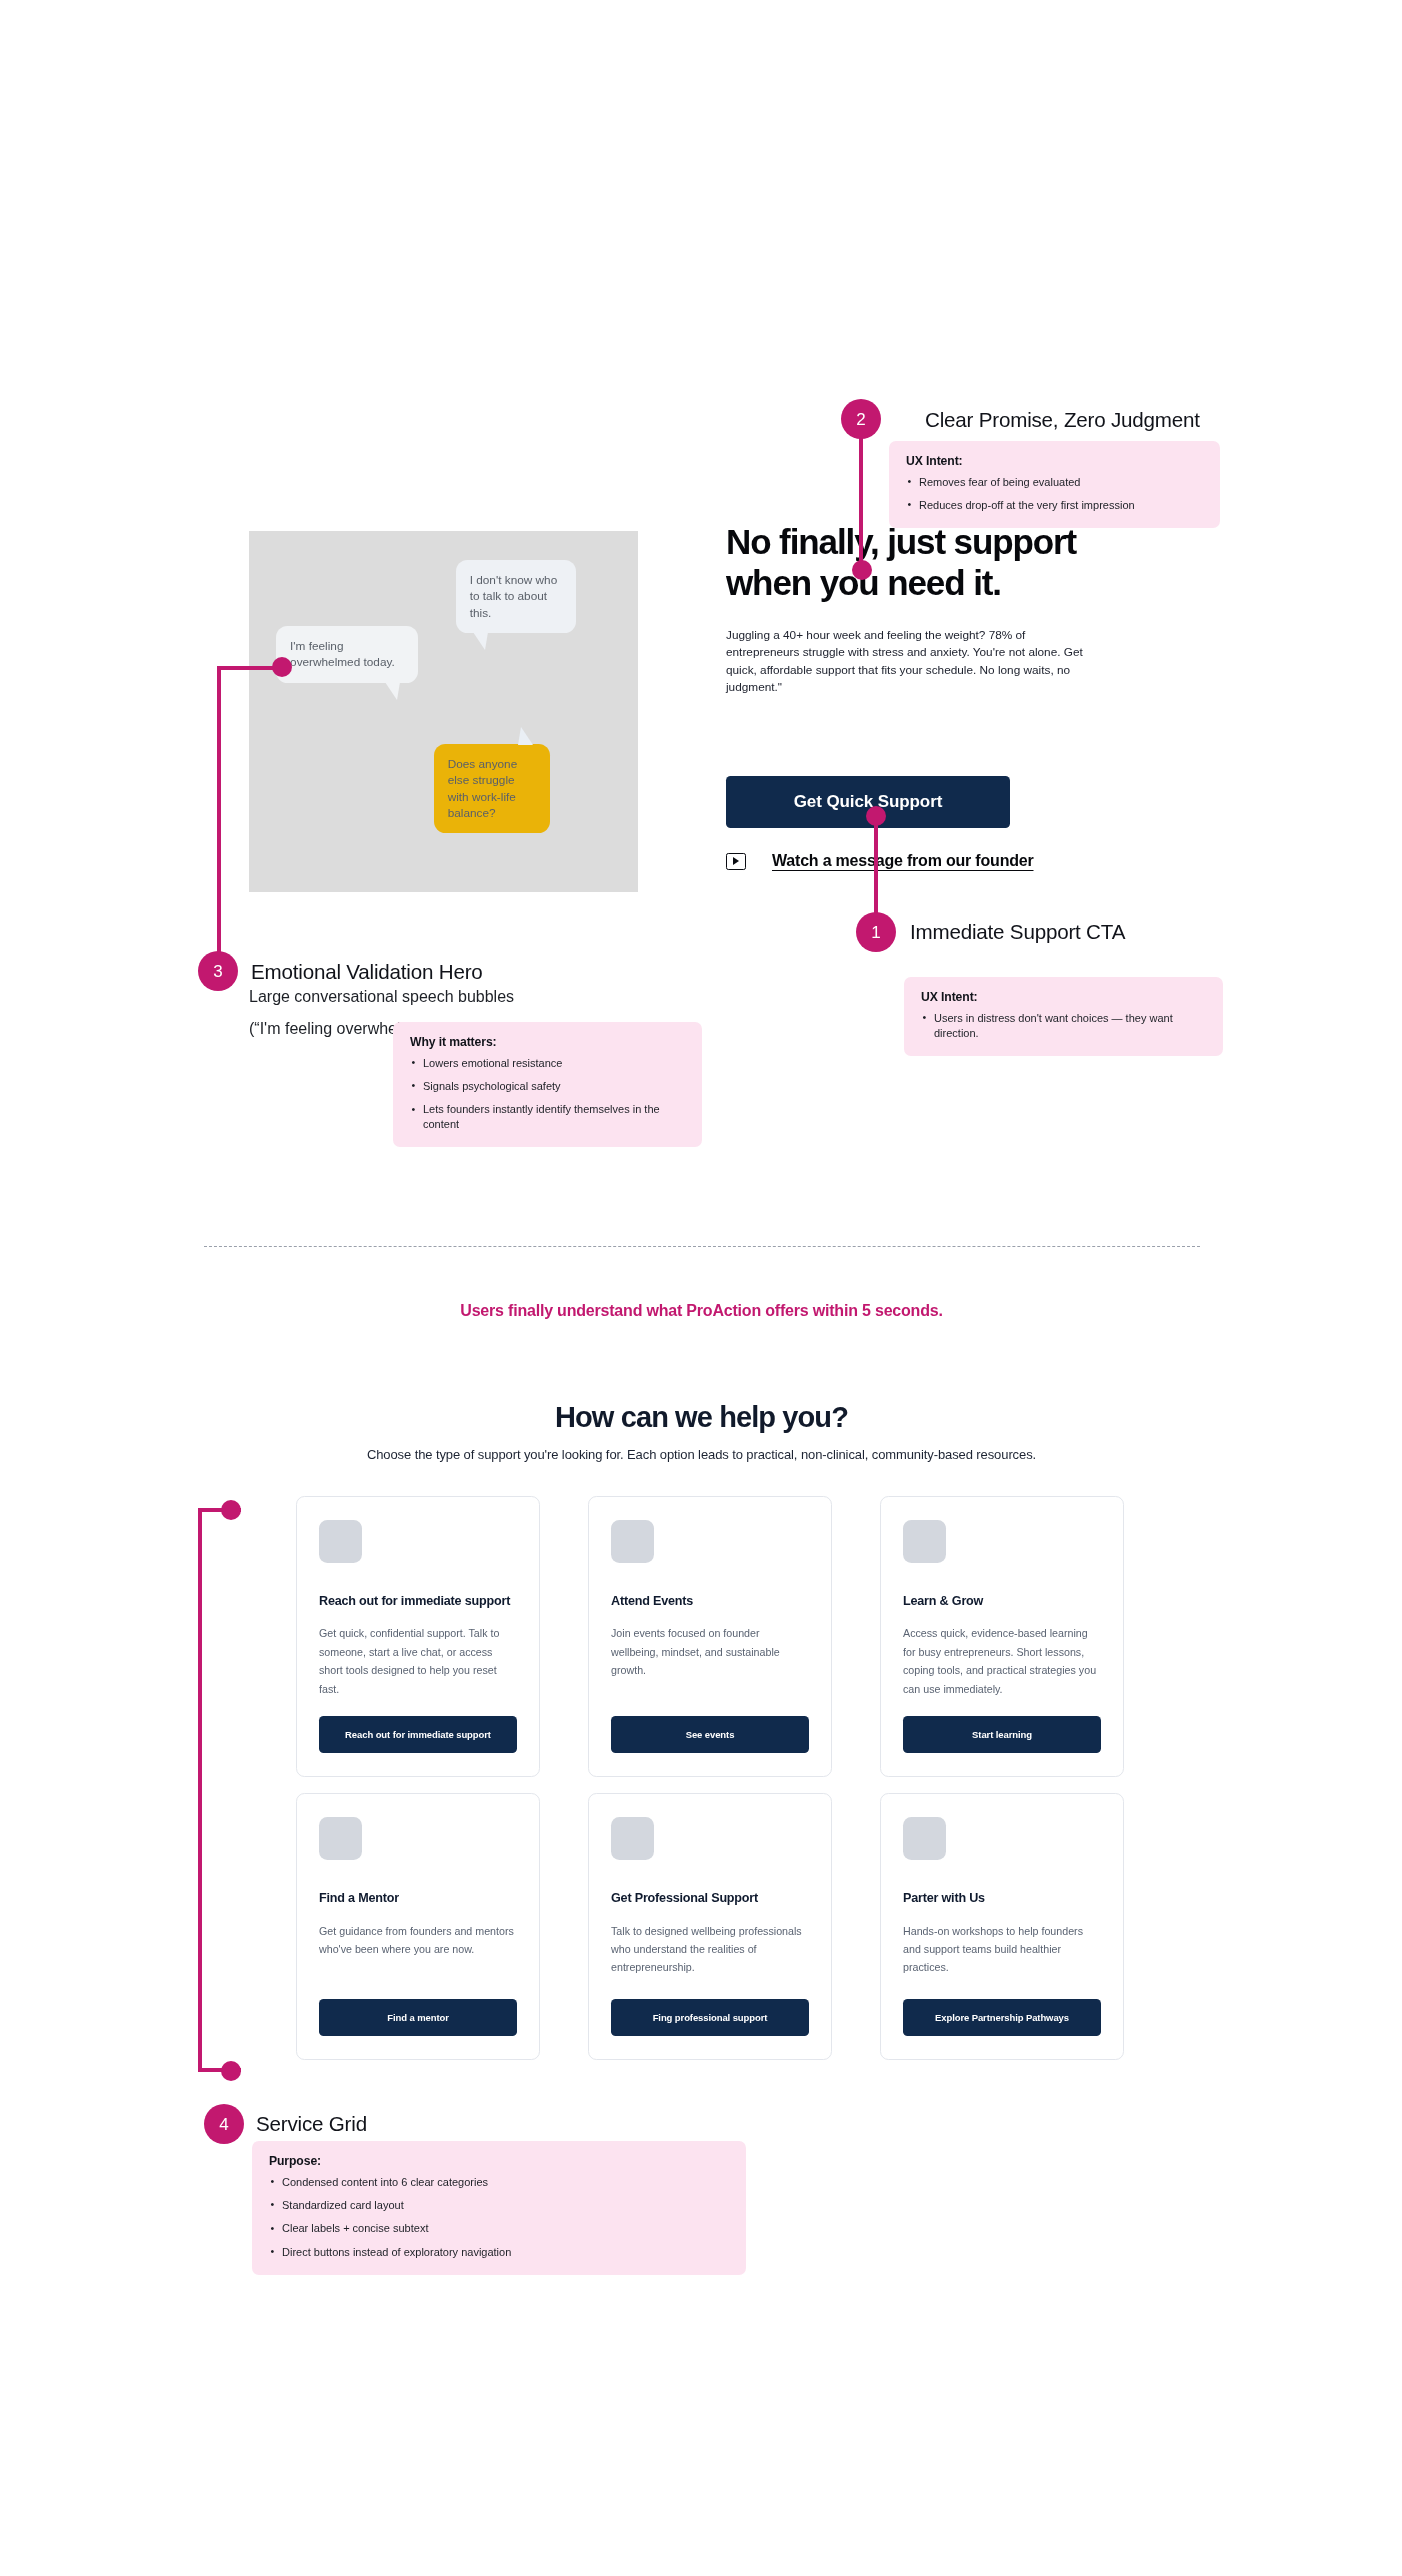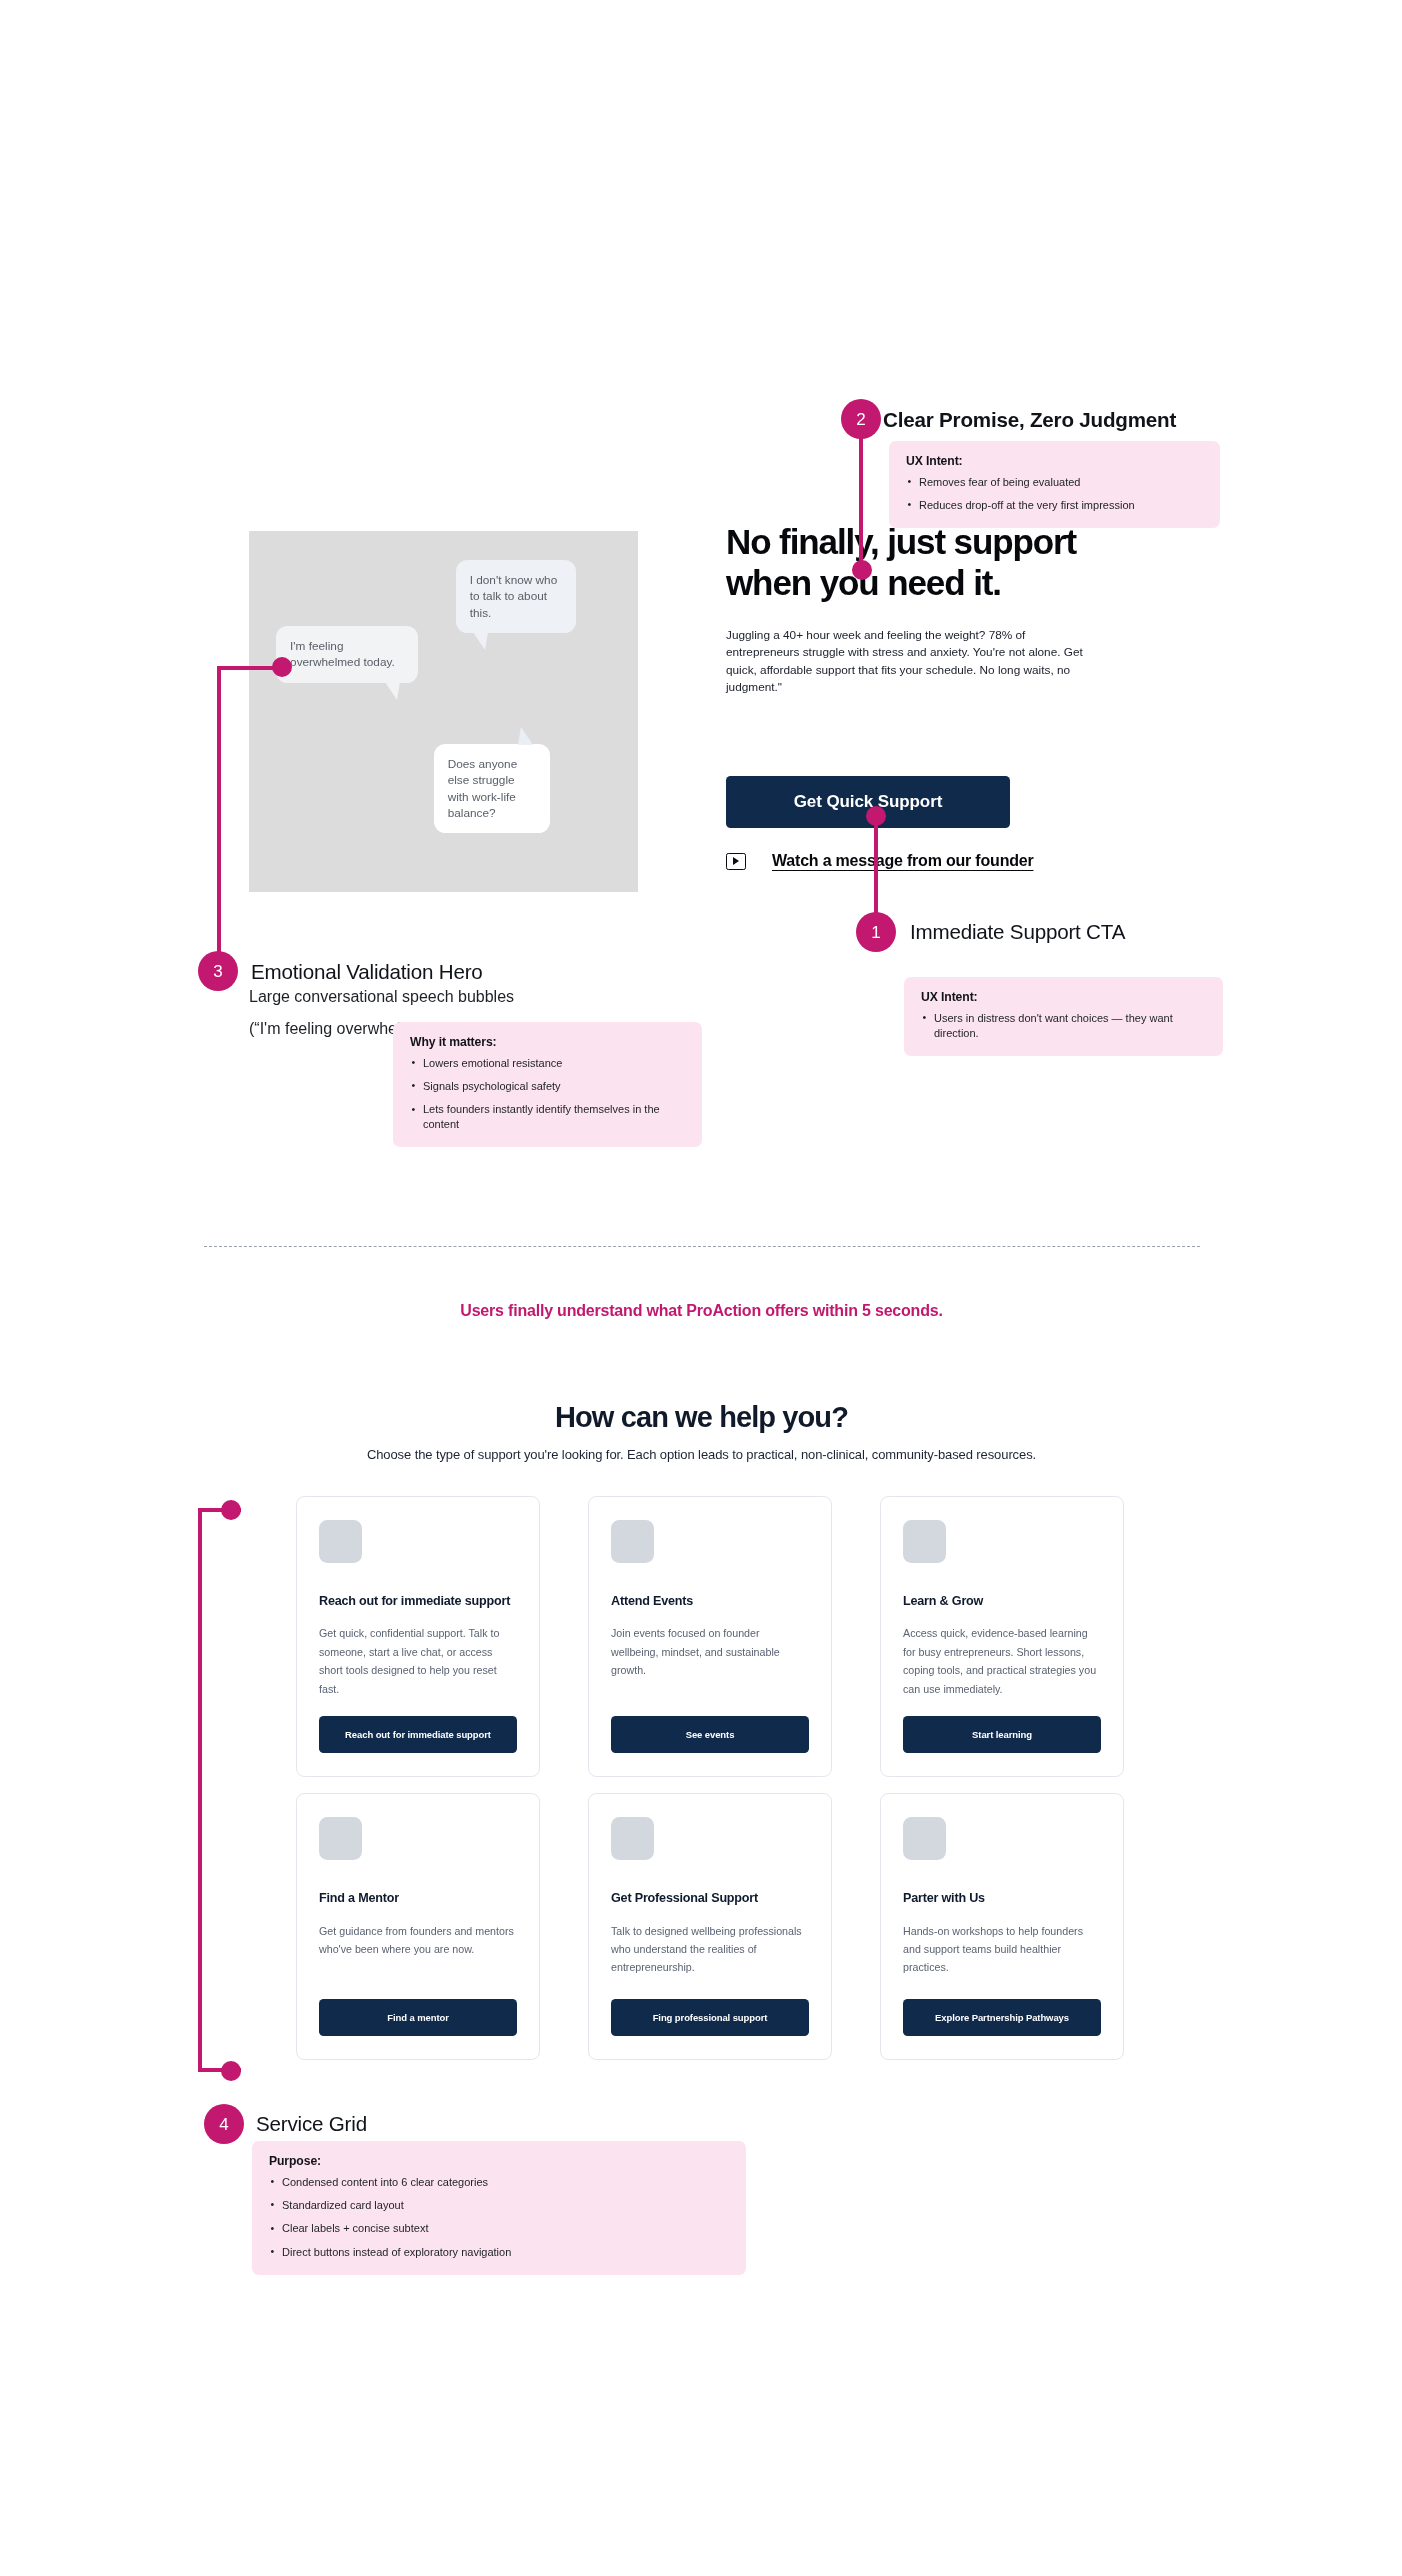--- a/index.html
+++ b/index.html
@@ -57,21 +57,21 @@
     position: absolute; left: 249px; top: 531px;
     width: 389px; height: 361px; background: #dcdcdc; z-index: 2;
   }
   .bubble {
     position: absolute; background: #f1f3f5; border-radius: 11.4px;
     color: #5a6069; font-size: 11.8px; line-height: 1.38;
     padding: 12.2px 13.7px;
   }
   .bubble.b1 { left: 27.4px; top: 95px; width: 142px; }
   .bubble.b2 { left: 207px; top: 29px; width: 120px; background:#eef1f5; }
-  .bubble.b3 { left: 185px; top: 213px; width: 116px; background:#ffffff; }
+  .bubble.b3 { left: 185px; top: 213px; width: 116px; background:#eab308; }
   .bubble .tail {
     position: absolute; width: 0; height: 0;
     border-left: 12.2px solid transparent;
     border-right: 3px solid transparent;
   }
   .bubble.b1 .tail { bottom: -17px; left: 109px; border-top: 18.3px solid #f1f3f5; }
   .bubble.b2 .tail { bottom: -17px; left: 17px; border-top: 18.3px solid #eef1f5; }
   .bubble.b3 .tail { top: -17px; right: 17px; border-bottom: 18.3px solid #eaeff5;
                      border-left: 3px solid transparent; border-right: 12.2px solid transparent; }
 
@@ -170,21 +170,21 @@
   }
 </style>
 </head>
 <body>
 
 <div class="page">
 
   <div class="conn conn-v" style="left:859px; top:438px; width:3.8px; height:131px;"></div>
   <div class="dot" style="left:852px; top:560px;"></div>
   <div class="badge" style="left:841px; top:399px;">2</div>
-  <div class="ann-title" style="left:883px; top:408px;font-weight:bold;">Clear Promise, Zero Judgment</div>
+  <div class="ann-title" style="left:925px; top:408px;">Clear Promise, Zero Judgment</div>
   <div class="ux-box" style="left:889px; top:441px; width:331px;">
     <div class="ux-head">UX Intent:</div>
     <ul>
       <li>Removes fear of being evaluated</li>
       <li>Reduces drop-off at the very first impression</li>
     </ul>
   </div>
 
   <div class="hero-img">
     <div class="bubble b1">

